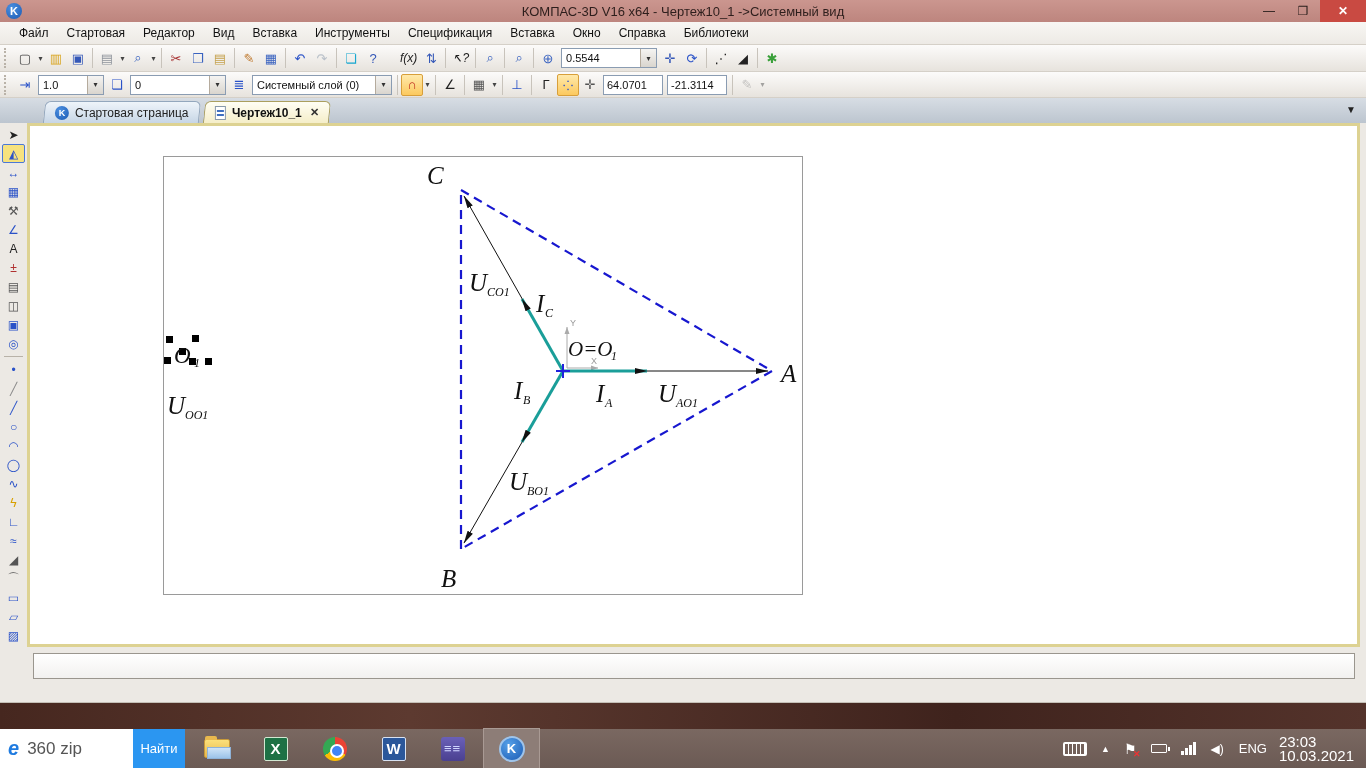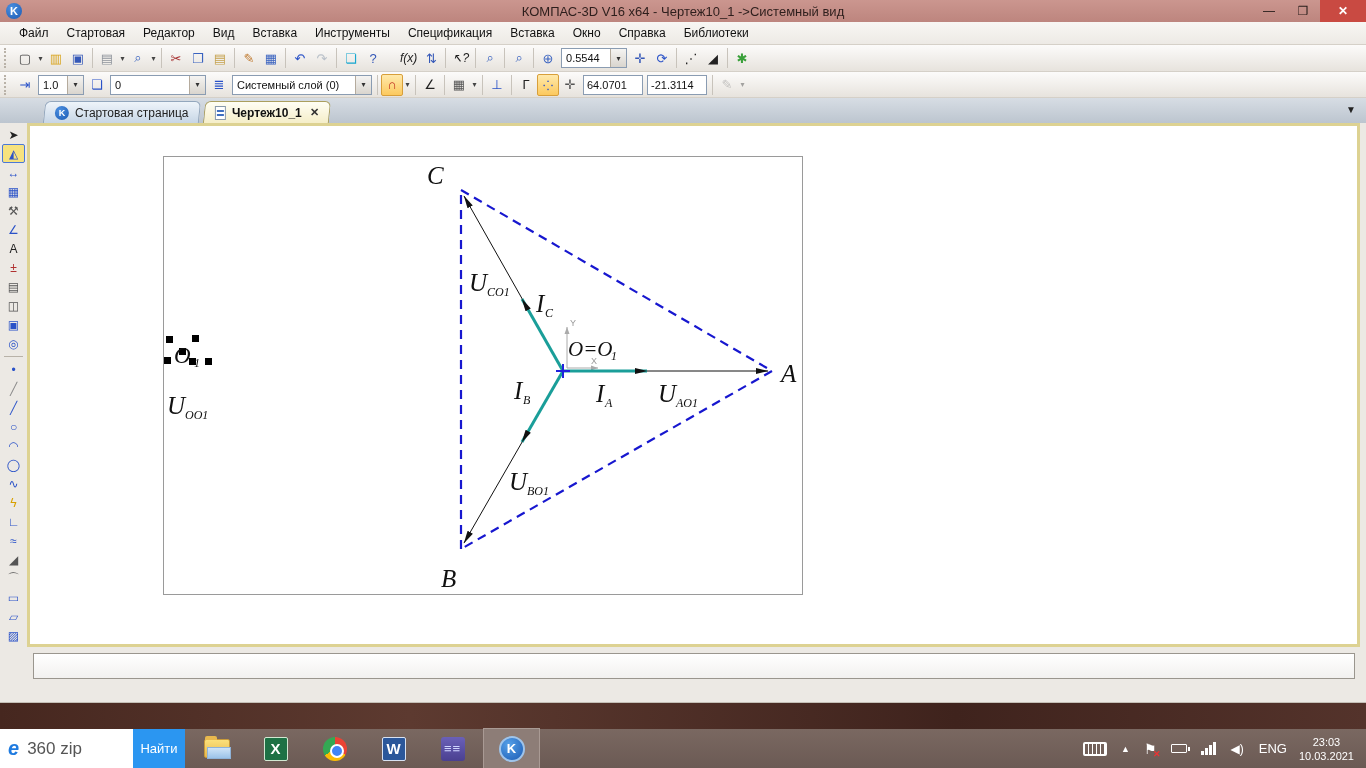--- a/index.html
+++ b/index.html
@@ -114,21 +114,21 @@
     background:repeating-linear-gradient(90deg,transparent 0 3px,#fff 3px 4px); }
   .hidden-arrow { font-size:9px; }
   .flag { position:relative; font-size:14px; }
   .flag .fx { position:absolute; right:-4px; bottom:-2px; color:#e33; font-size:9px; font-weight:bold; }
   .battery { width:16px; height:9px; border:1.5px solid #fff; border-radius:1px; position:relative; }
   .battery::after { content:""; position:absolute; right:-4px; top:2px; width:2px; height:4px; background:#fff; }
   .sig { display:flex; align-items:flex-end; height:13px; }
   .sig i { width:3px; background:#fff; margin-right:1px; display:block; }
   .spk { font-size:12px; }
   #lang { font-size:13px; margin:0 8px; }
-  #clock { text-align:center; font-size:11px; line-height:14px; margin:0 12px 0 4px; }
+  #clock { text-align:left; font-size:15px; line-height:14px; margin:0 12px 0 4px; }
 </style>
 </head>
 <body>
 
 <div id="titlebar">
   <div id="app-logo">K</div>
   <div id="title-text">КОМПАС-3D V16  x64 - Чертеж10_1 -&gt;Системный вид</div>
   <div id="win-controls">
     <div class="wc">—</div>
     <div class="wc">❐</div>
@@ -181,40 +181,40 @@
       <div class="tbi" style="color: rgb(53, 88, 184);">⇅</div>
       <div class="tbi sep"></div>
       <div class="tbi wide" style="color: rgb(34, 34, 34);">↖?</div>
       <div class="tbi sep"></div>
       <div class="tbi" style="color: rgb(58, 99, 192);">⌕</div>
       <div class="tbi sep"></div>
       <div class="tbi" style="color: rgb(58, 99, 192);">⌕</div>
       <div class="tbi sep"></div>
       <div class="tbi" style="color: rgb(58, 99, 192);">⊕</div>
     </span>
-  <div class="combo" style="width:66px">
+  <div class="combo" style="width:96px">
     <span class="val">0.5544</span>
     <span class="ca">▾</span>
   </div>
   <span style="display:flex;align-items:center;">
 
   <div class="tbi" style="color: rgb(53, 88, 184);">✛</div>
       <div class="tbi" style="color: rgb(42, 82, 200);">⟳</div>
       <div class="tbi sep"></div>
       <div class="tbi" style="color: rgb(34, 34, 34);">⋰</div>
       <div class="tbi" style="color: rgb(34, 34, 34);">◢</div>
       <div class="tbi sep"></div>
       <div class="tbi" style="color: rgb(58, 160, 58);">✱</div>
     </span>
 </div>
 
 <div id="tb2" class="toolbar">
   <div class="grip"></div>
   <div class="tbi" style="color:#2a52c8">⇥</div>
-  <div class="combo" style="width:46px">
+  <div class="combo" style="width:66px">
     <span class="val">1.0</span>
     <span class="ca">▾</span>
   </div>
   <div class="tbi" style="color:#2a52c8">❏</div>
   <div class="combo" style="width:96px">
     <span class="val">0</span>
     <span class="ca">▾</span>
   </div>
   <div class="tbi" style="color:#2a52c8">≣</div>
   <div class="combo" style="width:140px">

